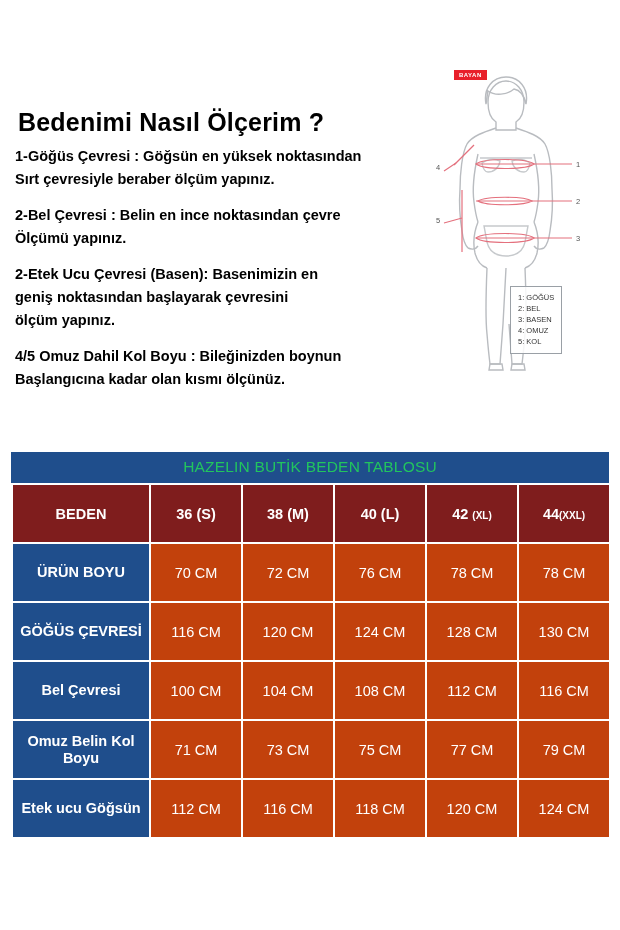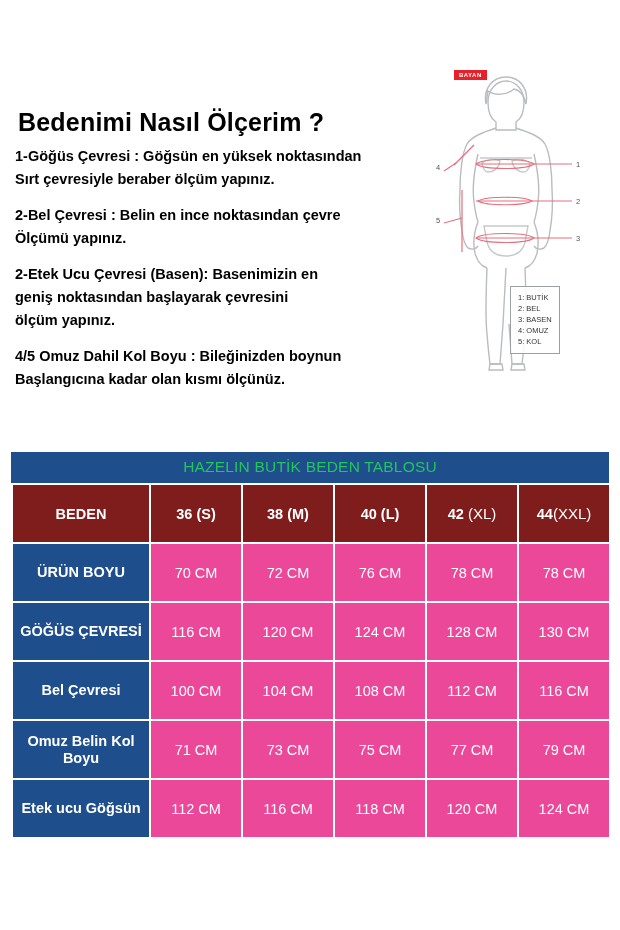--- a/index.html
+++ b/index.html
@@ -124,31 +124,31 @@
     color: #ffffff;
     height: 53px;
     padding: 2px 2px;
   }
   .hdr-cell {
     background: #7f1d1d;
     font-weight: bold;
     font-size: 15.5px;
   }
   .hdr-cell .sub {
-    font-size: 15px;
-    font-weight: normal;
+    font-size: 10px;
+    font-weight: bold;
   }
   .row-label {
     background: #1f4e8c;
     font-weight: bold;
     font-size: 13.5px;
     line-height: 17px;
   }
   .val-cell {
-    background: #ec4899;
+    background: #c2410c;
     font-size: 14.5px;
   }
   col.c0 { width: 138px; }
   col.cx { width: 92px; }
 </style>
 </head>
 <body>
 
 <div class="top-area">
 
@@ -236,21 +236,21 @@
       <g fill="#555555" font-size="7.5" font-family="Liberation Sans, sans-serif">
         <text x="154" y="109">1</text>
         <text x="154" y="146">2</text>
         <text x="154" y="183">3</text>
         <text x="14" y="112">4</text>
         <text x="14" y="165">5</text>
       </g>
     </svg>
 
     <div class="legend">
-      <div>1: BUTİK</div>
+      <div>1: GÖĞÜS</div>
       <div>2: BEL</div>
       <div>3: BASEN</div>
       <div>4: OMUZ</div>
       <div>5: KOL</div>
     </div>
   </div>
 </div>
 
 <div class="table-section">
   <div class="table-title">HAZELIN BUTİK BEDEN TABLOSU</div>

